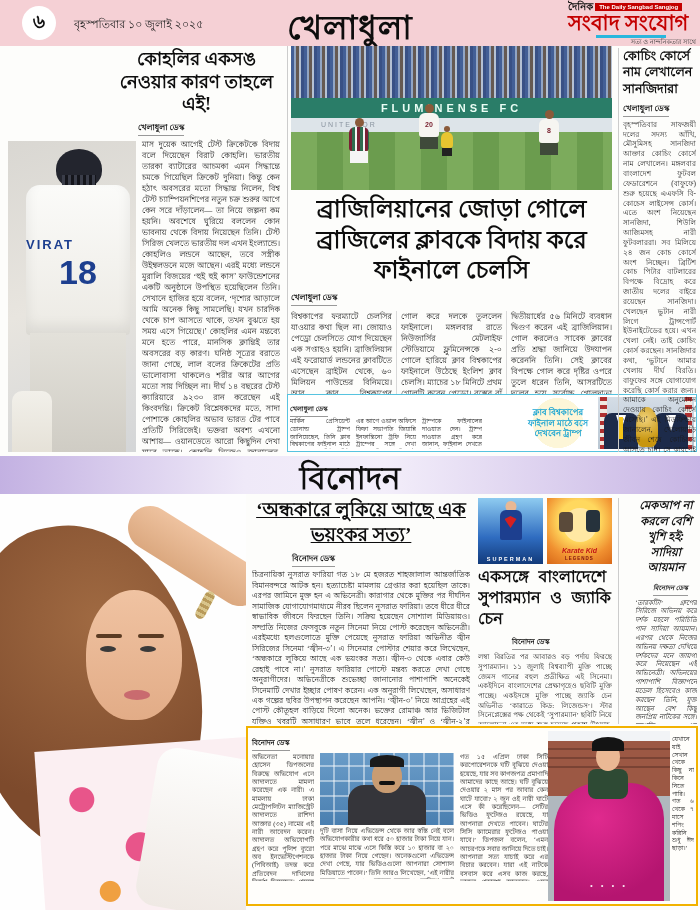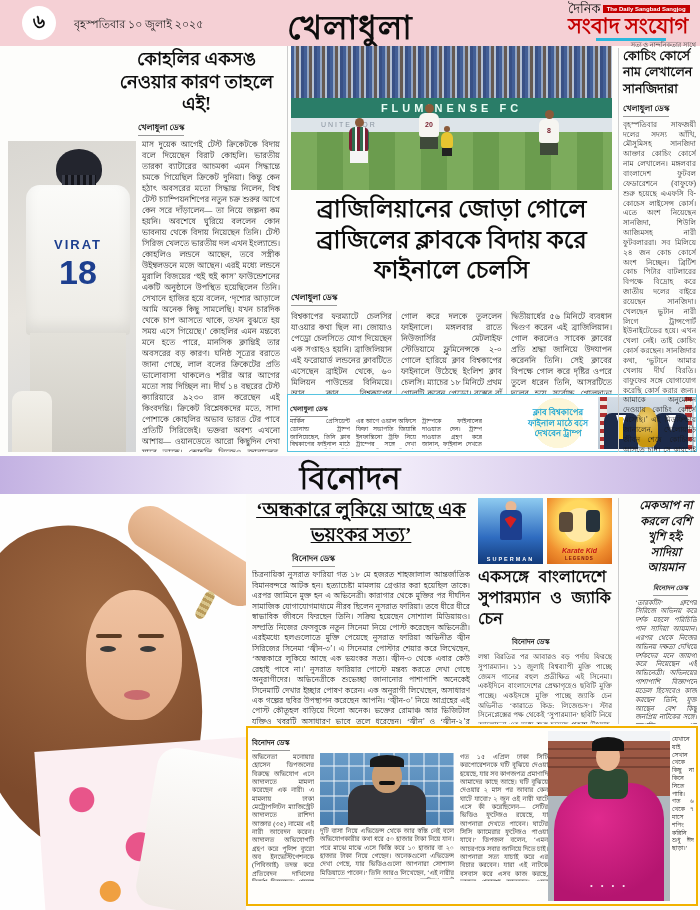--- a/index.html
+++ b/index.html
@@ -9,21 +9,21 @@
   
   #header{position:absolute;left:0;top:0;width:700px;height:46px;background:#f5d0d5;}
   #page-circle{position:absolute;left:22px;top:6px;width:34px;height:34px;border-radius:50%;
         background:#fff;display:flex;align-items:center;justify-content:center;
         font-size:19px;font-weight:bold;color:#111;}
   #date{position:absolute;left:74px;top:16px;font-size:11px;color:#222;}
   #section-title{position:absolute;left:50%;top:2px;transform:translateX(-50%);
         font-size:33px;font-weight:bold;color:#0d0d0d;letter-spacing:1px;}
   #masthead{position:absolute;right:4px;top:2px;width:128px;text-align:left;line-height:1;}
   #masthead .mh-row{display:flex;align-items:center;gap:2px;}
-  #masthead .mh-daily{font-size:13px;font-weight:normal;color:#111;}
+  #masthead .mh-daily{font-size:10px;font-weight:bold;color:#111;}
   #masthead .mh-banner{background:#c40000;color:#fff;font-size:6px;font-weight:bold;
         padding:1px 4px;white-space:nowrap;font-family:"Liberation Sans",sans-serif;}
   #masthead .mh-name{font-size:21px;font-weight:bold;color:#c40000;margin-top:1px;white-space:nowrap;}
   #masthead .mh-bar{height:3px;width:70px;background:#29b7dd;margin:1px 0 1px 28px;}
   #masthead .mh-tagline{font-size:6.5px;color:#333;text-align:right;}
 
   
   .byline{font-size:8px;font-weight:bold;color:#111;border-bottom:1px solid #999;
         display:inline-block;padding-bottom:1px;margin:2px 0 3px 0;}
   .body-text{font-size:8px;line-height:1.38;text-align:justify;color:#1c1c1c;}
@@ -34,21 +34,21 @@
         line-height:1.25;color:#0d0d0d;}
   #kohli-byline-wrap{margin-left:130px;}
   #kohli-photo{float:left;width:128px;height:352px;margin:2px 6px 0 0;position:relative;
         background:linear-gradient(160deg,#d9d7d2 0%,#e8e5df 45%,#cfd2d5 100%);overflow:hidden;}
   .k-helmet{position:absolute;left:48px;top:8px;width:46px;height:40px;border-radius:50% 50% 45% 45%;
         background:#23252e;}
   .k-helmet:after{content:"";position:absolute;left:6px;top:26px;width:34px;height:10px;
         background:repeating-linear-gradient(90deg,#3a3d49 0 3px,#14151b 3px 6px);}
   .k-jersey{position:absolute;left:18px;top:44px;width:104px;height:150px;border-radius:14px 14px 4px 4px;
         background:linear-gradient(180deg,#fbfbf9,#eceae4);box-shadow:inset 0 -8px 14px rgba(0,0,0,.08);}
-  .k-name{position:absolute;left:0;top:52px;width:100%;text-align:center;
+  .k-name{position:absolute;left:0;top:52px;width:100%;
         font-family:"Liberation Sans",sans-serif;font-size:13px;font-weight:bold;
         letter-spacing:2px;color:#1d3f8f;}
   .k-number{position:absolute;left:0;top:68px;width:100%;text-align:center;
         font-family:"Liberation Sans",sans-serif;font-size:34px;font-weight:bold;color:#1d3f8f;}
   .k-trousers{position:absolute;left:22px;top:192px;width:96px;height:120px;
         background:linear-gradient(180deg,#e3e1da,#cfccc4);}
   .k-pad{position:absolute;left:4px;top:250px;width:40px;height:100px;border-radius:10px;
         background:linear-gradient(180deg,#f2f0ea,#ddd8cc);}
 
   

